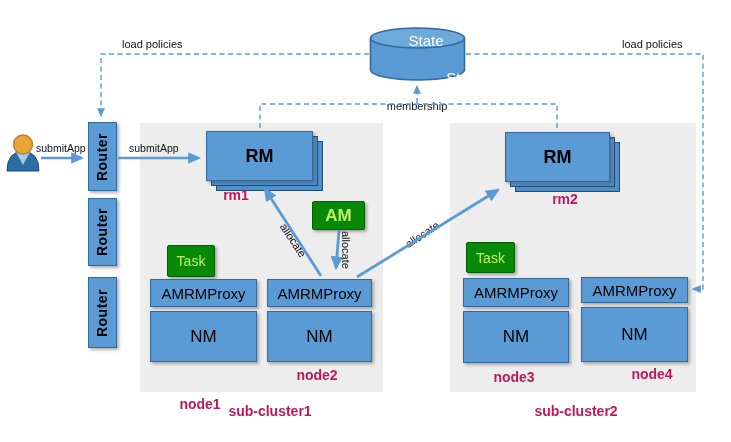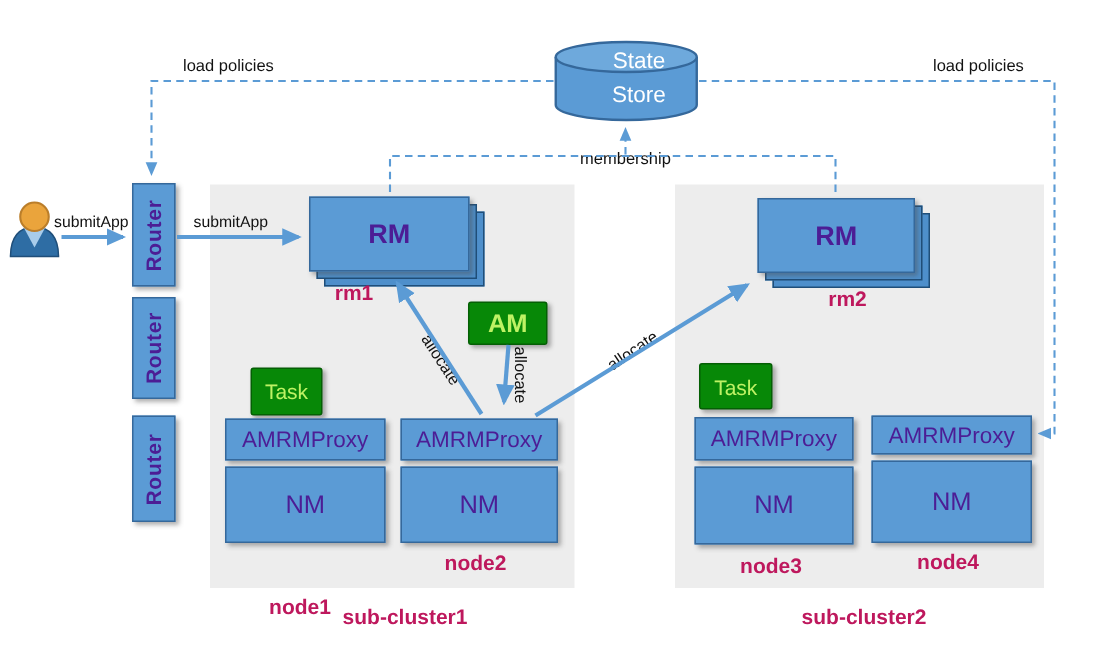--- a/index.html
+++ b/index.html
@@ -4,21 +4,21 @@
 <style>
   html,body{margin:0;padding:0;background:#ffffff;}
   #canvas{
     position:relative;width:731px;height:442px;background:#ffffff;overflow:hidden;
     font-family:"Liberation Sans", sans-serif;
   }
   .layer{position:absolute;left:0;top:0;pointer-events:none;}
   .panel{position:absolute;background:#EDEDED;}
   .box{
     position:absolute;box-sizing:border-box;background:#5B9BD5;border:1.6px solid #35689B;
-    color:#4c1d95;display:flex;align-items:center;justify-content:center;
+    color:#000000;display:flex;align-items:center;justify-content:center;
     box-shadow:2px 2px 3px rgba(80,80,80,.45);
   }
   .ghost{background:#4E8FCB;border:1.6px solid #1F4E79;}
   .green{
     position:absolute;box-sizing:border-box;background:#078807;border:1px solid #045F04;
     border-radius:2px;color:#bef264;display:flex;align-items:center;justify-content:center;
     box-shadow:2px 2px 3px rgba(80,80,80,.45);font-size:14px;
   }
   .rm-txt{font-size:18px;font-weight:bold;}
   .router-txt{display:block;transform:rotate(-90deg);font-size:14px;font-weight:bold;letter-spacing:.5px;white-space:nowrap;}
@@ -44,21 +44,21 @@
       <path d="M16,152 L30,152 L23,165 Z" fill="#A8CCEA"></path>
       <circle cx="23" cy="144.5" r="9.5" fill="#EAA43C" stroke="#BB7E2A" stroke-width="1.4"></circle>
     </g>
     <g>
       <path d="M370.5,38 L370.5,70 A47,10 0 0 0 464.5,70 L464.5,38" fill="#5B9BD5" stroke="#35689B" stroke-width="1.6"></path>
       <ellipse cx="417.5" cy="38" rx="47" ry="10" fill="#6EA9DC" stroke="#35689B" stroke-width="1.6"></ellipse>
     </g>
   </svg>
 
   <div class="store-txt" style="top:32px;">State</div>
-  <div class="store-txt" style="top:55px;">Store</div>
+  <div class="store-txt" style="top:69px;text-align:right;">Store</div>
 
   <div class="box" style="left:88px;top:122px;width:29px;height:69px;">
     <span class="router-txt">Router</span>
   </div>
   <div class="box" style="left:88px;top:198px;width:29px;height:68px;">
     <span class="router-txt">Router</span>
   </div>
   <div class="box" style="left:88px;top:277px;width:29px;height:71px;">
     <span class="router-txt">Router</span>
   </div>
@@ -114,21 +114,21 @@
     <span class="nm-txt">NM</span>
   </div>
   <div class="blbl" style="left:514px;top:369px;text-align:center;">node3</div>
 
   <div class="box" style="left:581px;top:277px;width:107px;height:26px;">
     <span class="amrm-txt">AMRMProxy</span>
   </div>
   <div class="box" style="left:581px;top:307px;width:107px;height:55px;">
     <span class="nm-txt">NM</span>
   </div>
-  <div class="blbl" style="left:632px;top:366px;text-align:center;">node4</div>
+  <div class="blbl" style="left:652px;top:366px;text-align:center;">node4</div>
 
   <div class="blbl" style="left:270px;top:403px;">sub-cluster1</div>
   <div class="blbl" style="left:576px;top:403px;">sub-cluster2</div>
 
   <div class="lbl" style="left:122px;top:38px;">load policies</div>
   <div class="lbl" style="left:622px;top:38px;">load policies</div>
   <div class="lbl" style="left:417px;top:100px;transform:translateX(-50%);">membership</div>
   <div class="lbl" style="left:36px;top:142px;font-size:10.5px;">submitApp</div>
   <div class="lbl" style="left:129px;top:142px;font-size:10.5px;">submitApp</div>
   <div class="lbl rot" style="left:288px;top:221px;transform:rotate(57deg);">allocate</div>

